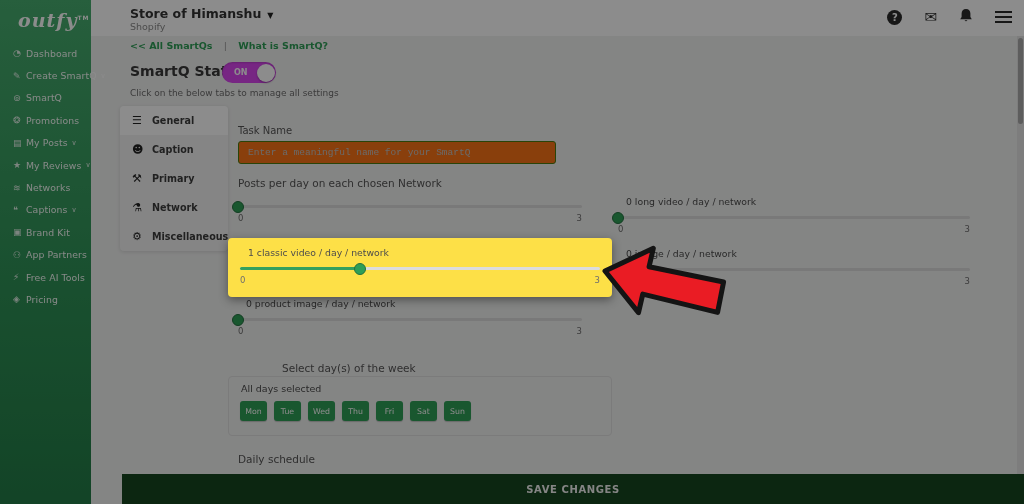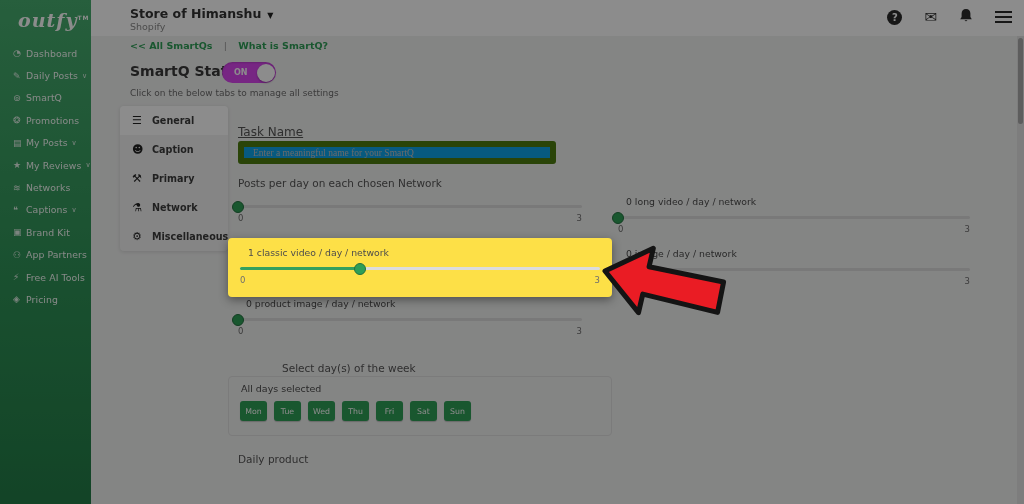--- a/index.html
+++ b/index.html
@@ -49,24 +49,24 @@
 
   
   .tabs-card { position:absolute; left:29px; top:106px; width:108px; border-radius:4px;
     background:#f2f2f2; box-shadow:0 1px 4px rgba(0,0,0,.12); overflow:hidden; }
   .tab-row { height:29px; display:flex; align-items:center; padding-left:12px; cursor:pointer; }
   .tab-row.active { background:#ffffff; }
   .tab-icon { width:20px; font-size:11px; color:#222; flex:0 0 20px; }
   .tab-label { font-size:9.6px; font-weight:bold; color:#3d3d3d; }
 
   
-  .task-label { position:absolute; left:147px; top:125px; font-size:12px; color:#555;text-decoration:underline; }
-  .task-input { position:absolute; left:147px; top:141px; width:318px; height:23px; border:6px solid #4d7c0f;
-    border-radius:3px; background:#0ea5e9; font-size:9.5px; padding:0 9px; color:#444;
-    font-family:Liberation Serif, serif; }
+  .task-label { position:absolute; left:147px; top:125px; font-size:10px; color:#555; }
+  .task-input { position:absolute; left:147px; top:141px; width:318px; height:23px; border:1px solid #4d7c0f;
+    border-radius:3px; background:#f97316; font-size:9.5px; padding:0 9px; color:#444;
+    font-family:Liberation Mono, monospace; }
   .task-input::placeholder { color:#c2c2c2; }
   .ppd-label { position:absolute; left:147px; top:177px; font-size:10.5px; color:#555; }
 
   .slider-block { position:absolute; }
   .sl-label { font-size:9.3px; color:#4c4c4c; margin-left:8px; }
   .sl-track { position:relative; height:3px; background:#dcdcdc; border-radius:2px; margin-top:9px; }
   .sl-fill { position:absolute; left:0; top:0; height:3px; background:#35a05e; border-radius:2px; }
   .sl-thumb { position:absolute; top:-4.5px; width:12px; height:12px; border-radius:50%; background:#2f9e57;
     border:1.5px solid #23713f; margin-left:-6px; cursor:pointer; }
   .sl-minmax { display:flex; justify-content:space-between; font-size:8.5px; color:#6e6e6e; margin-top:5px; }
@@ -106,21 +106,21 @@
 
   <div class="sidebar">
     <div class="logo"><span>outfy</span><sup>TM</sup></div>
     <div class="side-nav">
       <div class="side-item">
           <span class="si-icon">◔</span>
           <span class="si-label">Dashboard</span>
         </div>
       <div class="side-item">
           <span class="si-icon">✎</span>
-          <span class="si-label">Daily Posts</span>
+          <span class="si-label">Create SmartQ</span>
           <span class="si-chev">∨</span>
         </div>
       <div class="side-item">
           <span class="si-icon">⊚</span>
           <span class="si-label">SmartQ</span>
         </div>
       <div class="side-item">
           <span class="si-icon">❂</span>
           <span class="si-label">Promotions</span>
         </div>
@@ -279,22 +279,25 @@
     <div class="day-chips">
       <div class="day-chip">Mon</div>
       <div class="day-chip">Tue</div>
       <div class="day-chip">Wed</div>
       <div class="day-chip">Thu</div>
       <div class="day-chip">Fri</div>
       <div class="day-chip">Sat</div>
       <div class="day-chip">Sun</div>
     </div>
 
-    <div class="daily-label">Daily product</div>
-
+    <div class="daily-label">Daily schedule</div>
+
+    <div class="save-bar">
+        <span>SAVE CHANGES</span>
+      </div>
   </div>
 
   <div class="dim"></div>
 
   <div class="highlight-card">
     <div class="sl-label">1 classic video / day / network</div>
     <div class="sl-track">
         <div class="sl-fill fill" style="width: 33.3333%;"></div>
         <div class="sl-thumb thumb" style="left: 33.3333%;"></div>
       </div>

